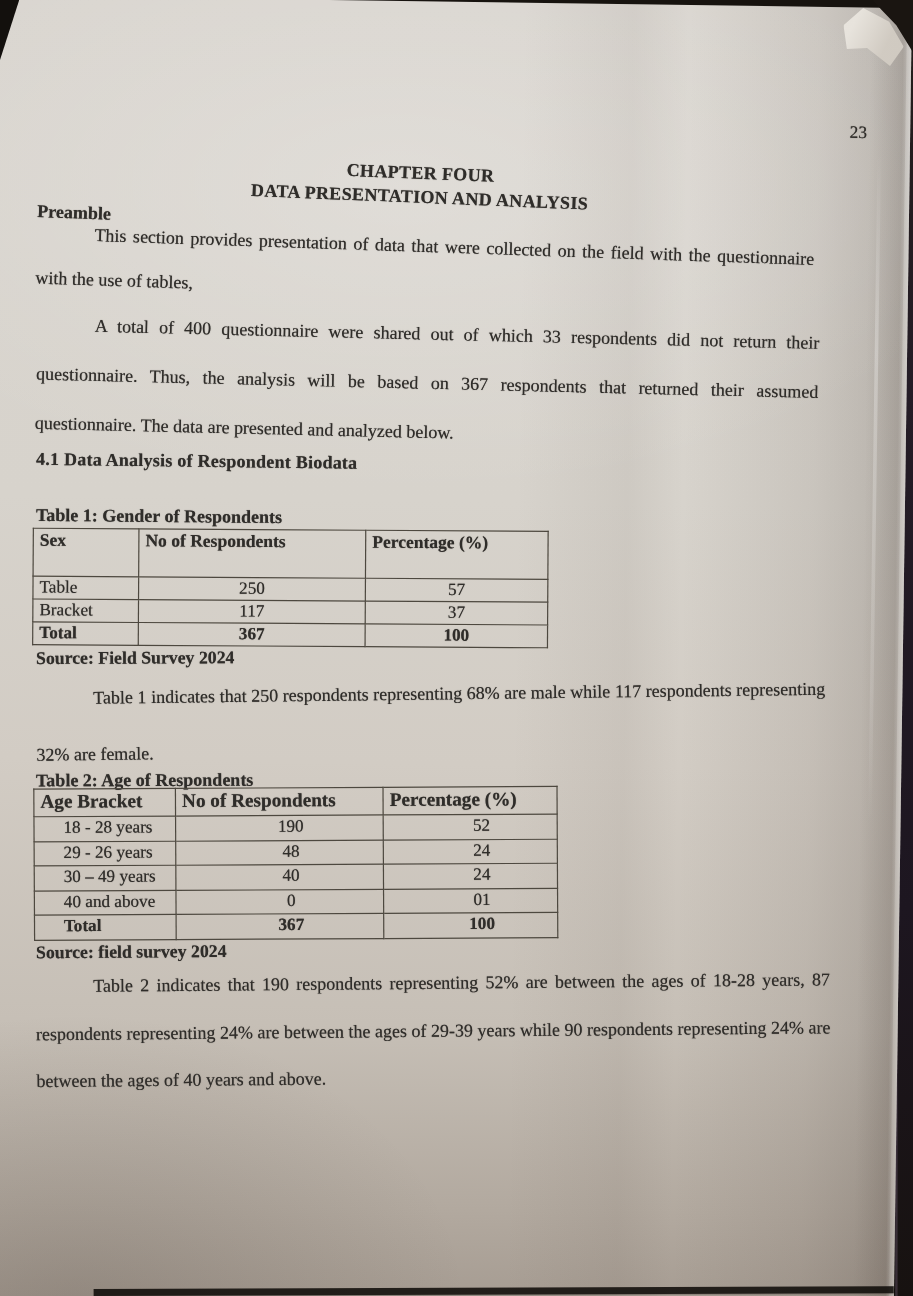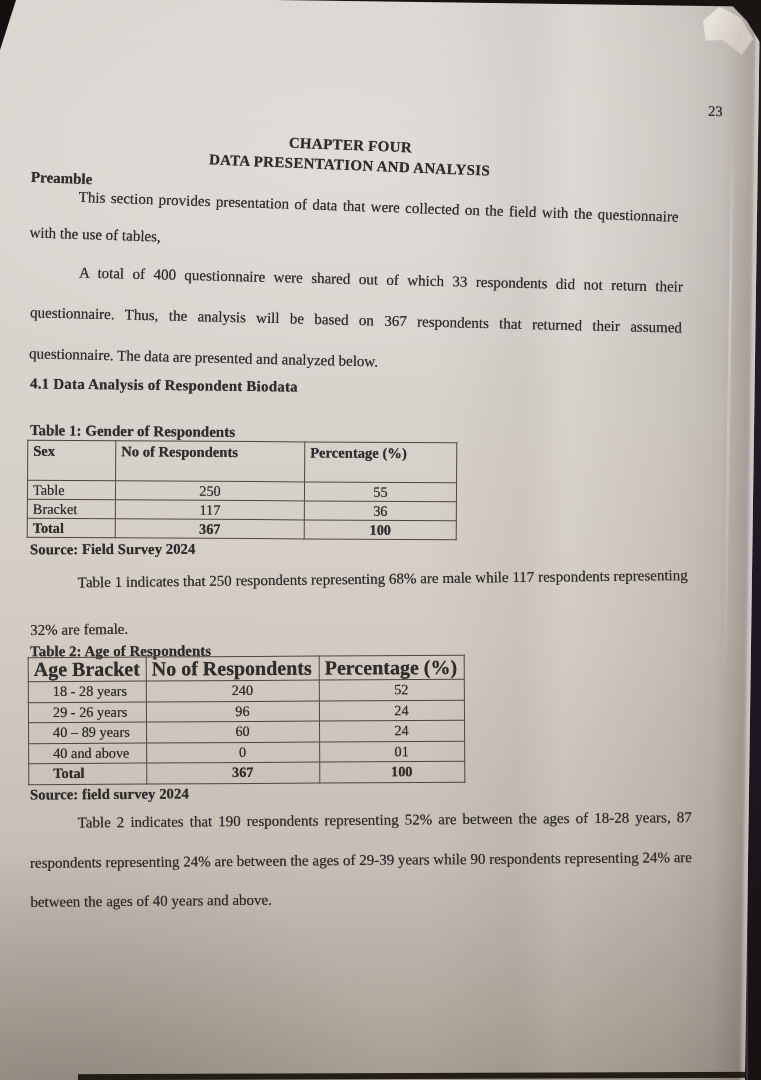--- a/index.html
+++ b/index.html
@@ -69,21 +69,21 @@
   .analysis2 { left:30px; top:801px; width:662px; line-height:39.5px; transform:rotate(-0.5deg); }
 
   table { border-collapse:collapse; table-layout:fixed; }
   td { border:1.6px solid #4d483f; font-size:14.3px; padding:0 5px;
        overflow:hidden; white-space:nowrap; }
   .num { text-align:center; }
   .t1 td.c0 { width:88px; } .t1 td.c1 { width:189px; } .t1 td.c2 { width:152px; }
   .t1 tr.hdr td { height:40px; vertical-align:top; padding-top:2px; font-weight:bold; font-size:14.6px; }
   .t1 tr.data td { height:19px; }
   .t2 td.c0 { width:118px; } .t2 td.c1 { width:173px; } .t2 td.c2 { width:145px; }
-  .t2 tr.hdr td { height:23px; font-weight:bold; font-size:20px; }
+  .t2 tr.hdr td { height:23px; font-weight:bold; font-size:16px; }
   .t2 tr.data td { height:20.5px;padding-left:24px; }
   tr.total td { font-weight:bold; }
 </style>
 </head>
 <body>
 
 <div class="stage">
 
   <div class="photo-right">
     <div class="edge-line"></div>
@@ -122,26 +122,26 @@
       <table class="t1">
         <tbody>
             <tr class="hdr">
           <td class="c0">Sex</td>
           <td class="c1">No of Respondents</td>
           <td class="c2">Percentage (%)</td>
         </tr>
         <tr class="data">
           <td class="c0">Table</td>
           <td class="c1 num">250</td>
-          <td class="c2 num">55</td>
+          <td class="c2 num">57</td>
         </tr>
         <tr class="data">
           <td class="c0">Bracket</td>
           <td class="c1 num">117</td>
-          <td class="c2 num">36</td>
+          <td class="c2 num">37</td>
         </tr>
         <tr class="data total">
           <td class="c0">Total</td>
           <td class="c1 num">367</td>
           <td class="c2 num">100</td>
         </tr>
       </tbody>
         </table>
     </div>
 
@@ -154,31 +154,31 @@
     <div class="blk t2-wrap">
       <table class="t2">
         <tbody>
             <tr class="hdr">
           <td class="c0">Age Bracket</td>
           <td class="c1">No of Respondents</td>
           <td class="c2">Percentage (%)</td>
         </tr>
         <tr class="data">
           <td class="c0">18 - 28 years</td>
-          <td class="c1 num">240</td>
+          <td class="c1 num">190</td>
           <td class="c2 num">52</td>
         </tr>
         <tr class="data">
           <td class="c0">29 - 26 years</td>
-          <td class="c1 num">96</td>
+          <td class="c1 num">48</td>
           <td class="c2 num">24</td>
         </tr>
         <tr class="data">
-          <td class="c0">40 – 89 years</td>
-          <td class="c1 num">60</td>
+          <td class="c0">30 – 49 years</td>
+          <td class="c1 num">40</td>
           <td class="c2 num">24</td>
         </tr>
         <tr class="data">
           <td class="c0">40 and above</td>
           <td class="c1 num">0</td>
           <td class="c2 num">01</td>
         </tr>
         <tr class="data total">
           <td class="c0">Total</td>
           <td class="c1 num">367</td>

